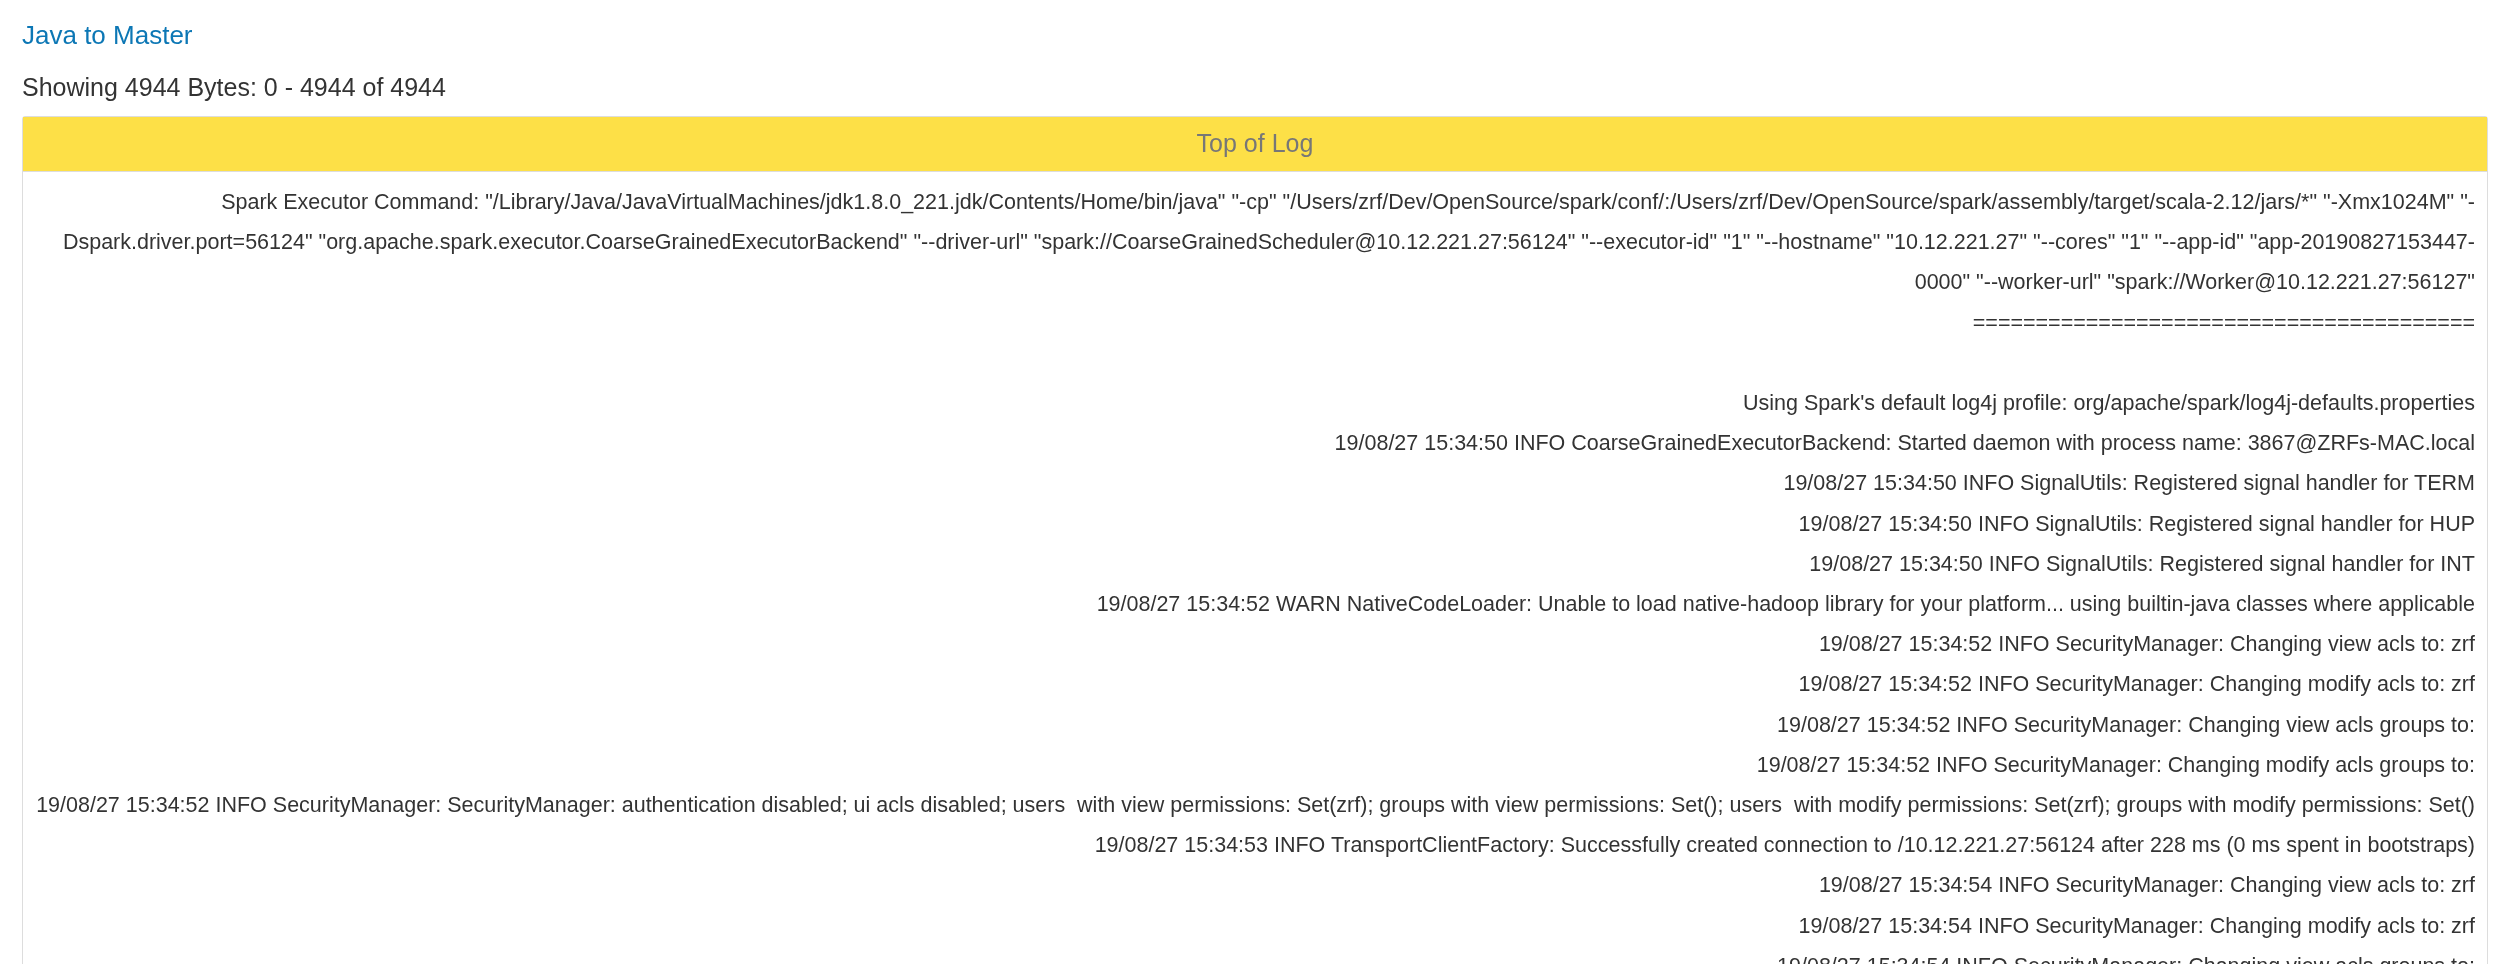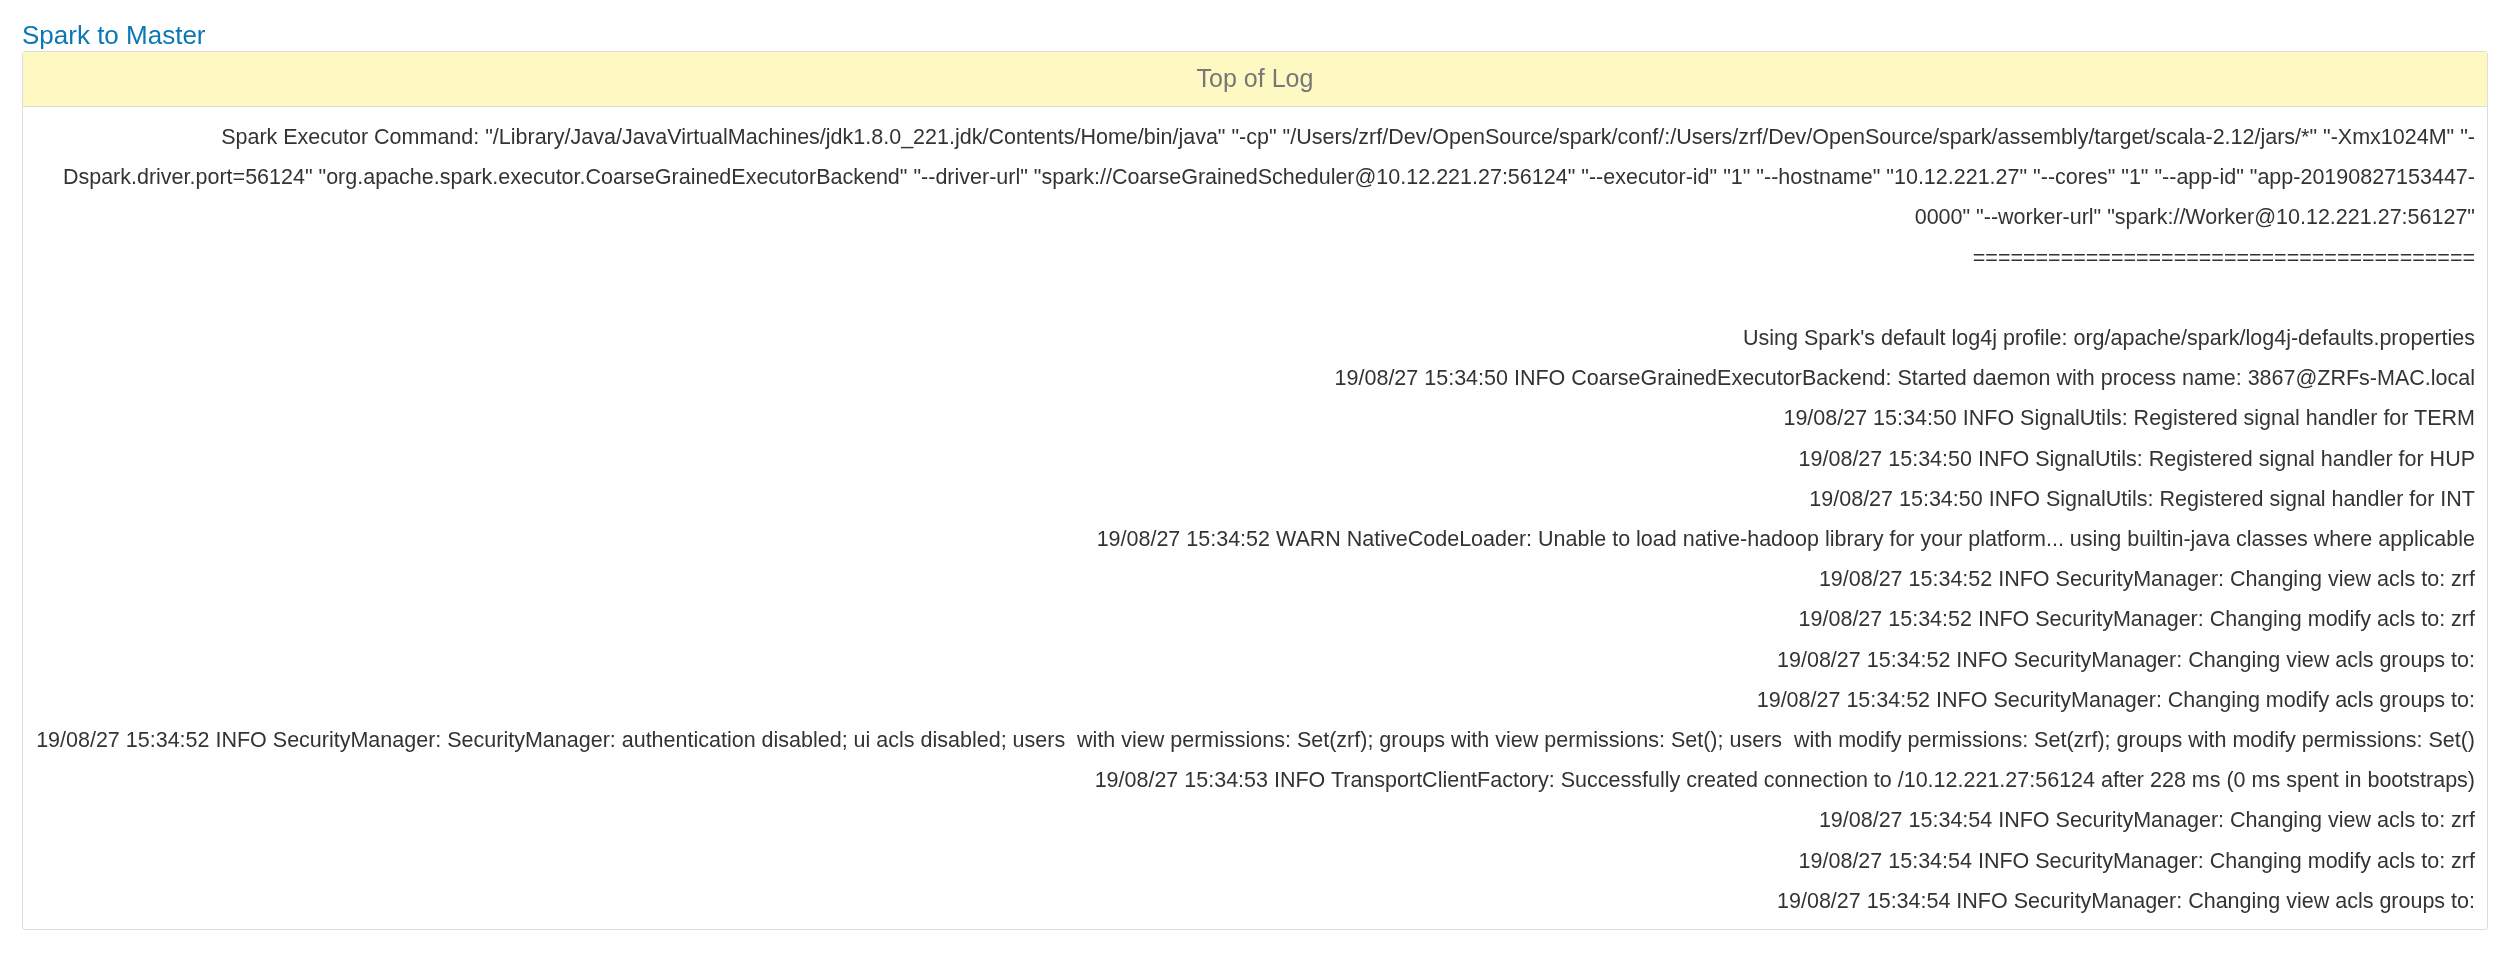--- a/index.html
+++ b/index.html
@@ -33,21 +33,21 @@
     color: #333333;
   }
   .log-panel {
     border: 1px solid #dddddd;
     border-radius: 3px;
     background: #ffffff;
     margin: 0 4px;
     box-sizing: border-box;
   }
   .log-header {
-    background: #fef9c3;
+    background: #fde047;
     border-bottom: 1px solid #dddddd;
     text-align: center;
     padding: 12px 0 13px 0;
     font-size: 25px;
     color: #777777;
   }
   .log-body {
     padding: 10px 12px 12px 12px;
     font-size: 21.5px;
     line-height: 1.87;
@@ -58,21 +58,22 @@
     max-height: 800px;
   }
   .log-line { display: block; text-align: right; }
   .log-line.blank { height: 1.87em; }
 </style>
 </head>
 <body>
 
 <div class="page">
 
-  <a class="back-link" href="#">Spark to Master</a>
+  <a class="back-link" href="#">Java to Master</a>
 
+  <div class="showing-line">Showing 4944 Bytes: 0 - 4944 of 4944</div>
 
   <div class="log-panel">
     <div class="log-header">Top of Log</div>
     <div class="log-body"><span class="log-line">Spark Executor Command: "/Library/Java/JavaVirtualMachines/jdk1.8.0_221.jdk/Contents/Home/bin/java" "-cp" "/Users/zrf/Dev/OpenSource/spark/conf/:/Users/zrf/Dev/OpenSource/spark/assembly/target/scala-2.12/jars/*" "-Xmx1024M" "-Dspark.driver.port=56124" "org.apache.spark.executor.CoarseGrainedExecutorBackend" "--driver-url" "spark://CoarseGrainedScheduler@10.12.221.27:56124" "--executor-id" "1" "--hostname" "10.12.221.27" "--cores" "1" "--app-id" "app-20190827153447-0000" "--worker-url" "spark://Worker@10.12.221.27:56127"</span><span class="log-line">========================================</span><span class="log-line blank"></span><span class="log-line">Using Spark's default log4j profile: org/apache/spark/log4j-defaults.properties</span><span class="log-line">19/08/27 15:34:50 INFO CoarseGrainedExecutorBackend: Started daemon with process name: 3867@ZRFs-MAC.local</span><span class="log-line">19/08/27 15:34:50 INFO SignalUtils: Registered signal handler for TERM</span><span class="log-line">19/08/27 15:34:50 INFO SignalUtils: Registered signal handler for HUP</span><span class="log-line">19/08/27 15:34:50 INFO SignalUtils: Registered signal handler for INT</span><span class="log-line">19/08/27 15:34:52 WARN NativeCodeLoader: Unable to load native-hadoop library for your platform... using builtin-java classes where applicable</span><span class="log-line">19/08/27 15:34:52 INFO SecurityManager: Changing view acls to: zrf</span><span class="log-line">19/08/27 15:34:52 INFO SecurityManager: Changing modify acls to: zrf</span><span class="log-line">19/08/27 15:34:52 INFO SecurityManager: Changing view acls groups to:</span><span class="log-line">19/08/27 15:34:52 INFO SecurityManager: Changing modify acls groups to:</span><span class="log-line">19/08/27 15:34:52 INFO SecurityManager: SecurityManager: authentication disabled; ui acls disabled; users  with view permissions: Set(zrf); groups with view permissions: Set(); users  with modify permissions: Set(zrf); groups with modify permissions: Set()</span><span class="log-line">19/08/27 15:34:53 INFO TransportClientFactory: Successfully created connection to /10.12.221.27:56124 after 228 ms (0 ms spent in bootstraps)</span><span class="log-line">19/08/27 15:34:54 INFO SecurityManager: Changing view acls to: zrf</span><span class="log-line">19/08/27 15:34:54 INFO SecurityManager: Changing modify acls to: zrf</span><span class="log-line">19/08/27 15:34:54 INFO SecurityManager: Changing view acls groups to:</span></div>
   </div>
 
 </div>
 
 </body></html>

